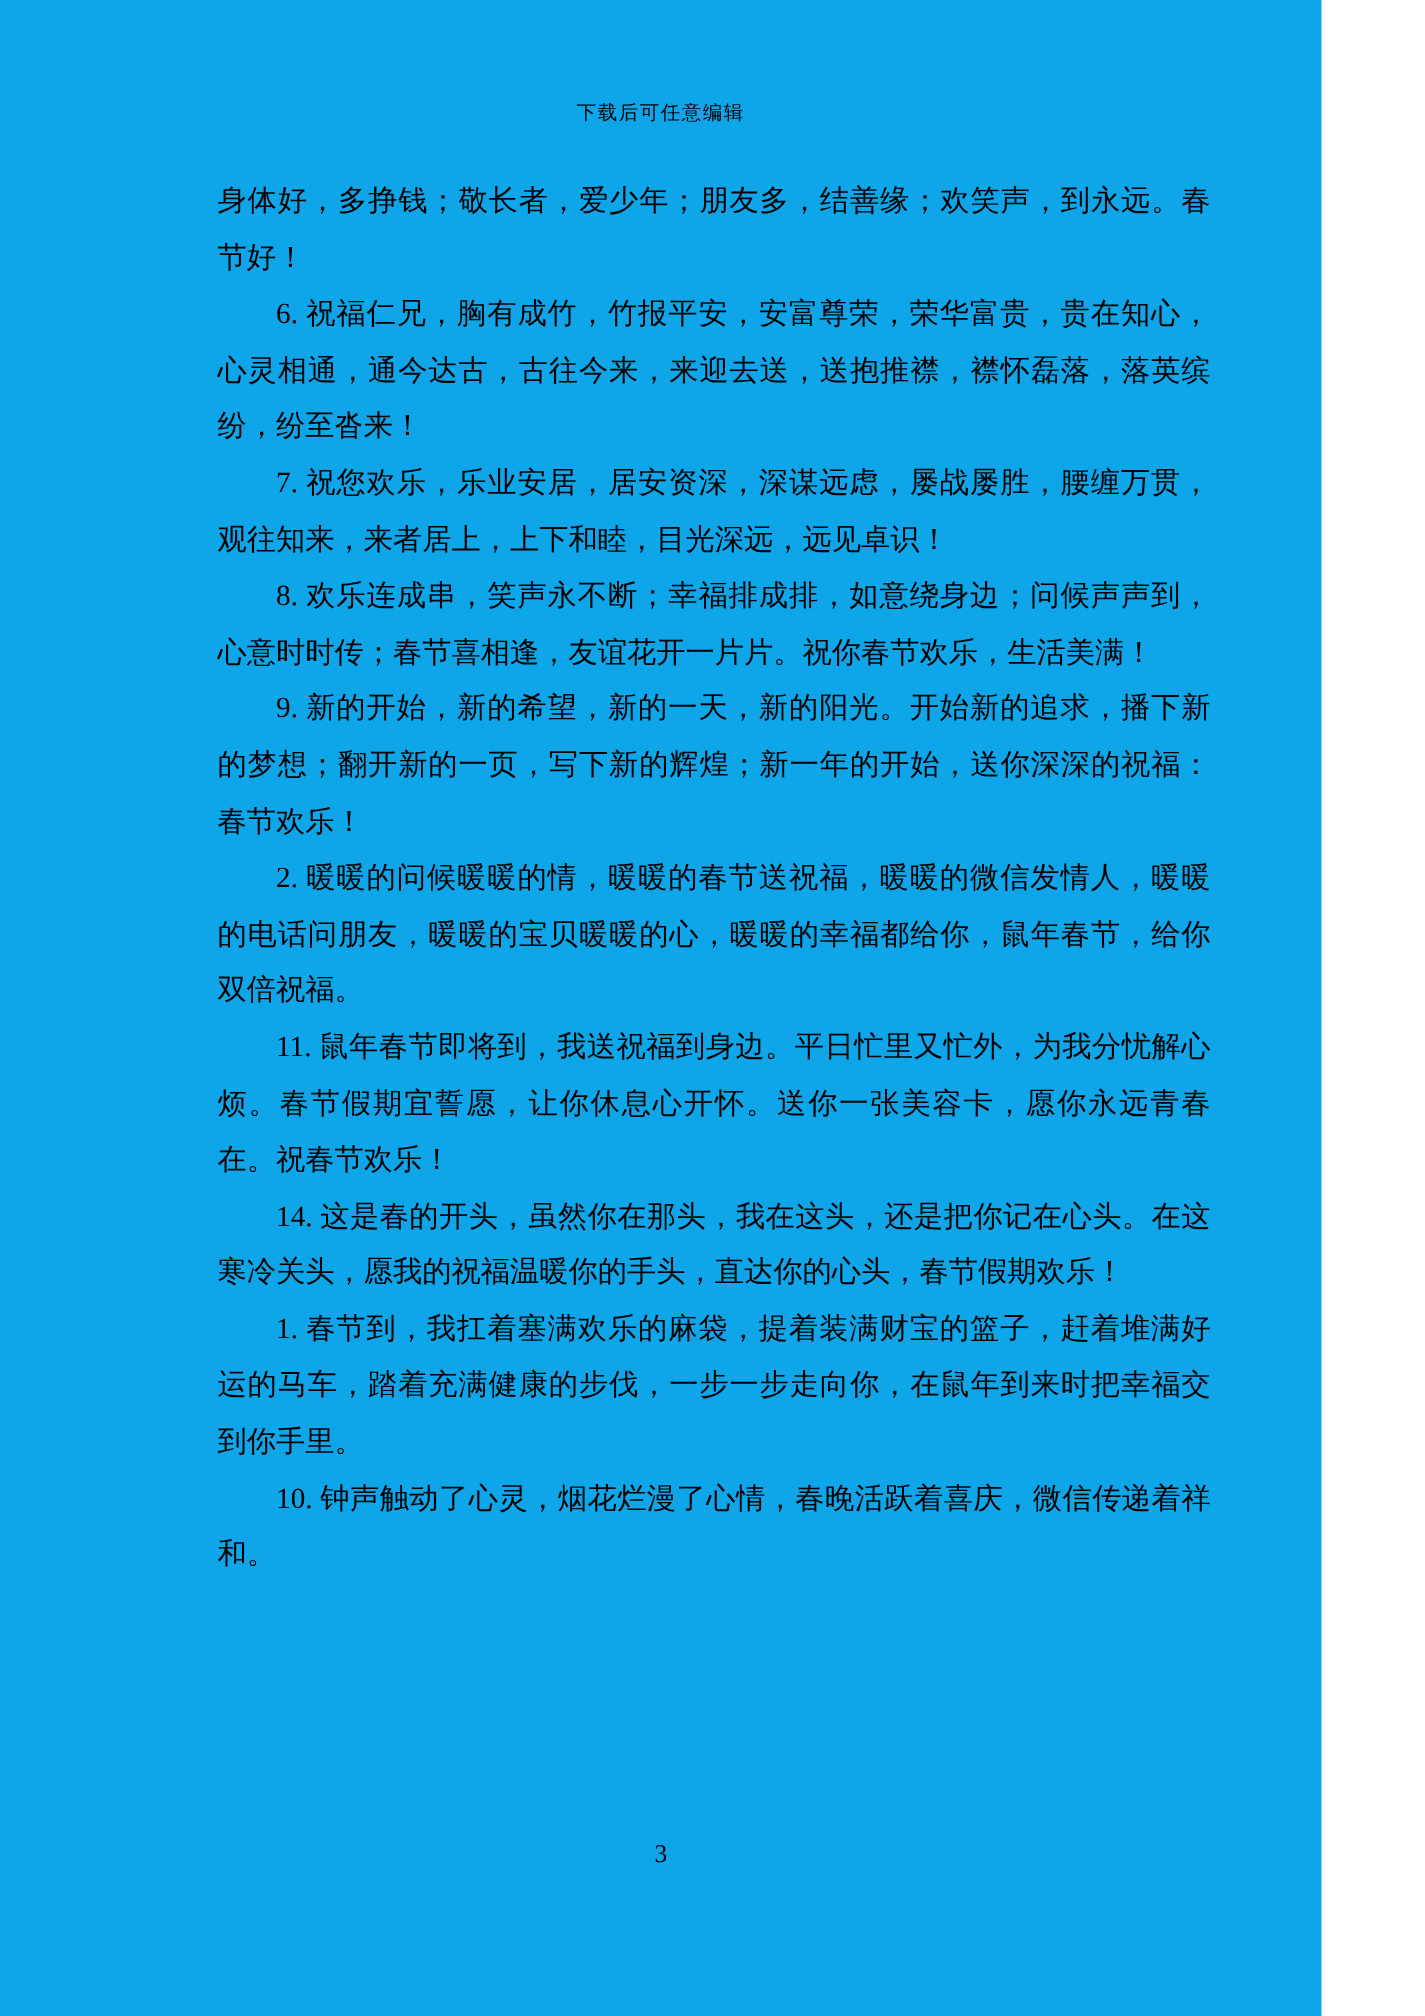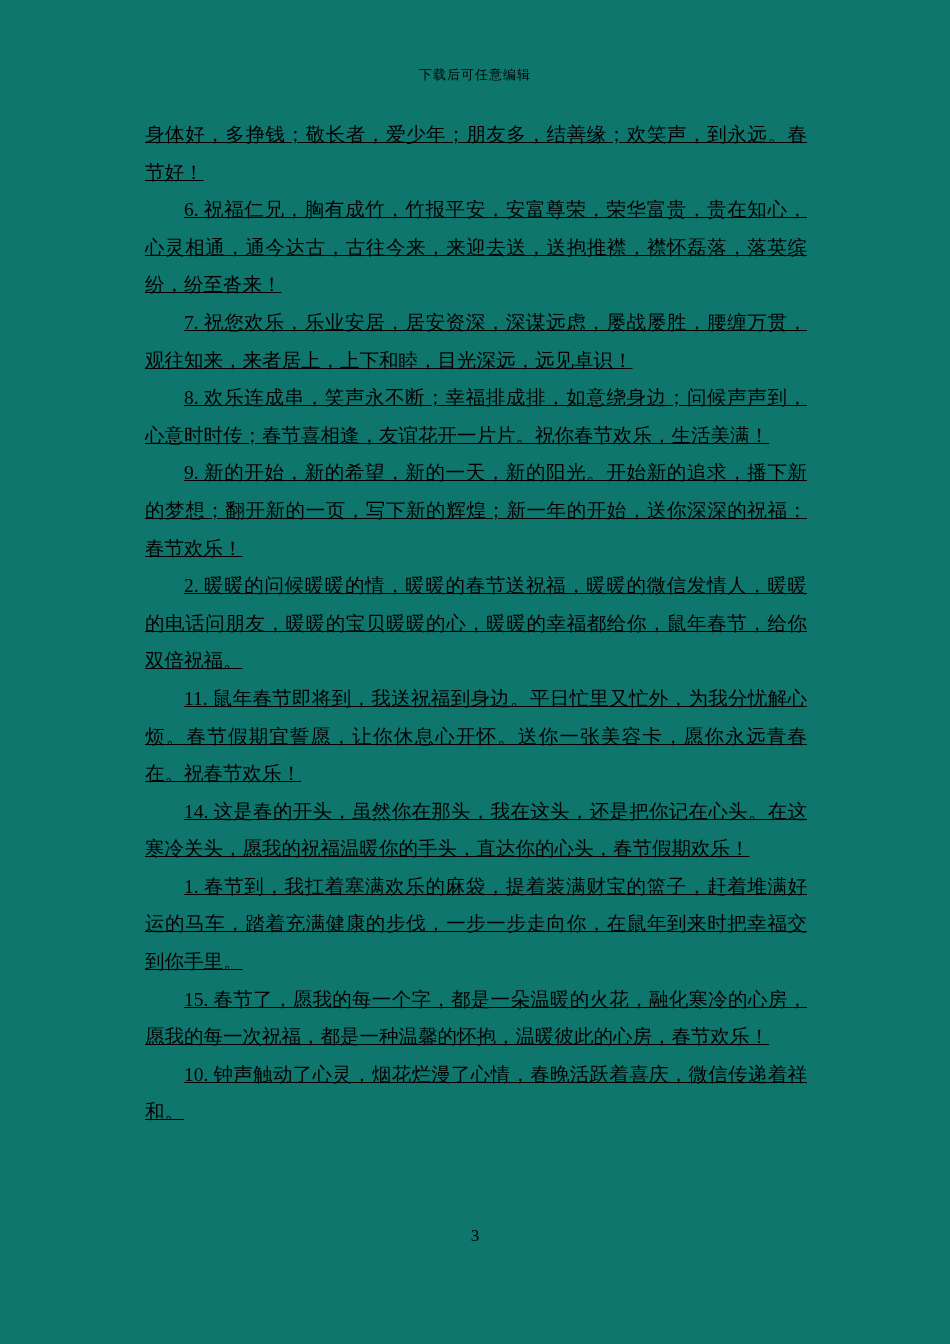--- a/index.html
+++ b/index.html
@@ -2,23 +2,23 @@
 <html><head>
 <meta charset="utf-8">
 <style>
   html, body {
     margin: 0;
     padding: 0;
     background: #ffffff;
   }
   .page {
     position: relative;
-    width: 950px;
+    width: 881px;
     height: 1344px;
-    background: #0f766e;
+    background: #0ea5e9;
     overflow: hidden;
     font-family: "Liberation Serif", "DejaVu Serif", serif;
     color: #000000;
   }
   .doc-header {
     position: absolute;
     top: 66px;
     left: 0;
     right: 0;
     text-align: center;
@@ -33,21 +33,20 @@
     width: 662px;
     font-size: 19.5px;
     line-height: 37.6px;
     text-align: justify;
     color: #000000;
   }
   .para {
     margin: 0;
     padding: 0;
     text-indent: 0;
-    text-decoration: underline;
   }
   .para.indent {
     text-indent: 2em;
   }
   .doc-footer {
     position: absolute;
     top: 1226px;
     left: 0;
     right: 0;
     text-align: center;
@@ -65,19 +64,18 @@
   <div class="doc-body">
       <p class="para">身体好，多挣钱；敬长者，爱少年；朋友多，结善缘；欢笑声，到永远。春节好！</p>
       <p class="para indent">6. 祝福仁兄，胸有成竹，竹报平安，安富尊荣，荣华富贵，贵在知心，心灵相通，通今达古，古往今来，来迎去送，送抱推襟，襟怀磊落，落英缤纷，纷至沓来！</p>
       <p class="para indent">7. 祝您欢乐，乐业安居，居安资深，深谋远虑，屡战屡胜，腰缠万贯，观往知来，来者居上，上下和睦，目光深远，远见卓识！</p>
       <p class="para indent">8. 欢乐连成串，笑声永不断；幸福排成排，如意绕身边；问候声声到，心意时时传；春节喜相逢，友谊花开一片片。祝你春节欢乐，生活美满！</p>
       <p class="para indent">9. 新的开始，新的希望，新的一天，新的阳光。开始新的追求，播下新的梦想；翻开新的一页，写下新的辉煌；新一年的开始，送你深深的祝福：春节欢乐！</p>
       <p class="para indent">2. 暖暖的问候暖暖的情，暖暖的春节送祝福，暖暖的微信发情人，暖暖的电话问朋友，暖暖的宝贝暖暖的心，暖暖的幸福都给你，鼠年春节，给你双倍祝福。</p>
       <p class="para indent">11. 鼠年春节即将到，我送祝福到身边。平日忙里又忙外，为我分忧解心烦。春节假期宜誓愿，让你休息心开怀。送你一张美容卡，愿你永远青春在。祝春节欢乐！</p>
       <p class="para indent">14. 这是春的开头，虽然你在那头，我在这头，还是把你记在心头。在这寒冷关头，愿我的祝福温暖你的手头，直达你的心头，春节假期欢乐！</p>
       <p class="para indent">1. 春节到，我扛着塞满欢乐的麻袋，提着装满财宝的篮子，赶着堆满好运的马车，踏着充满健康的步伐，一步一步走向你，在鼠年到来时把幸福交到你手里。</p>
-      <p class="para indent">15. 春节了，愿我的每一个字，都是一朵温暖的火花，融化寒冷的心房，愿我的每一次祝福，都是一种温馨的怀抱，温暖彼此的心房，春节欢乐！</p>
       <p class="para indent">10. 钟声触动了心灵，烟花烂漫了心情，春晚活跃着喜庆，微信传递着祥和。</p>
     </div>
 
   <div class="doc-footer">3</div>
 
 </div>
 
 </body></html>

